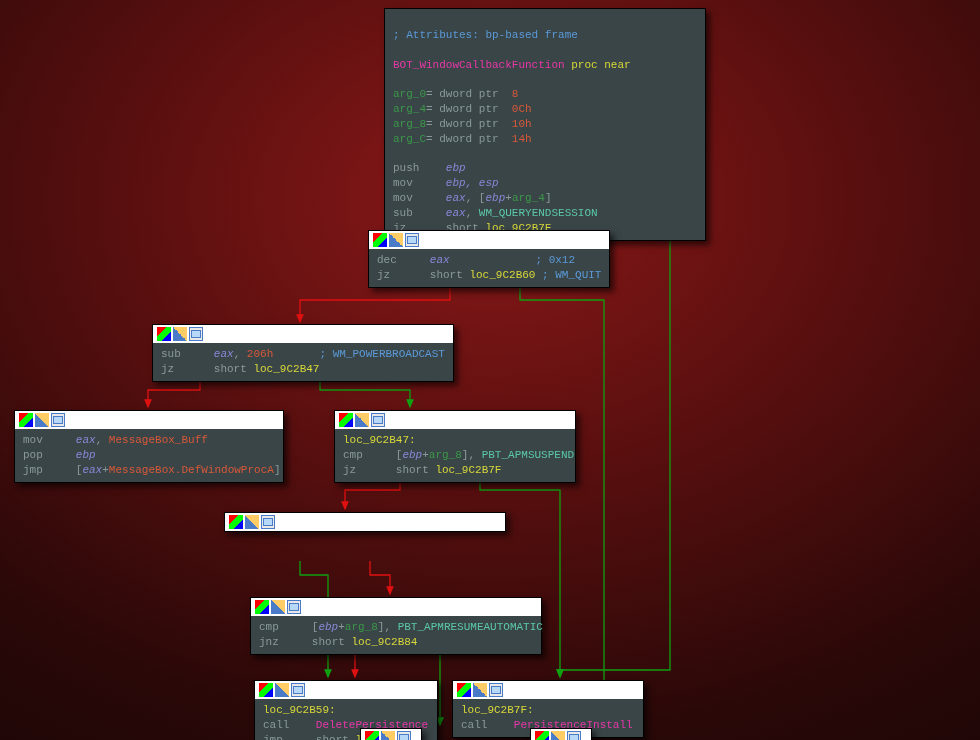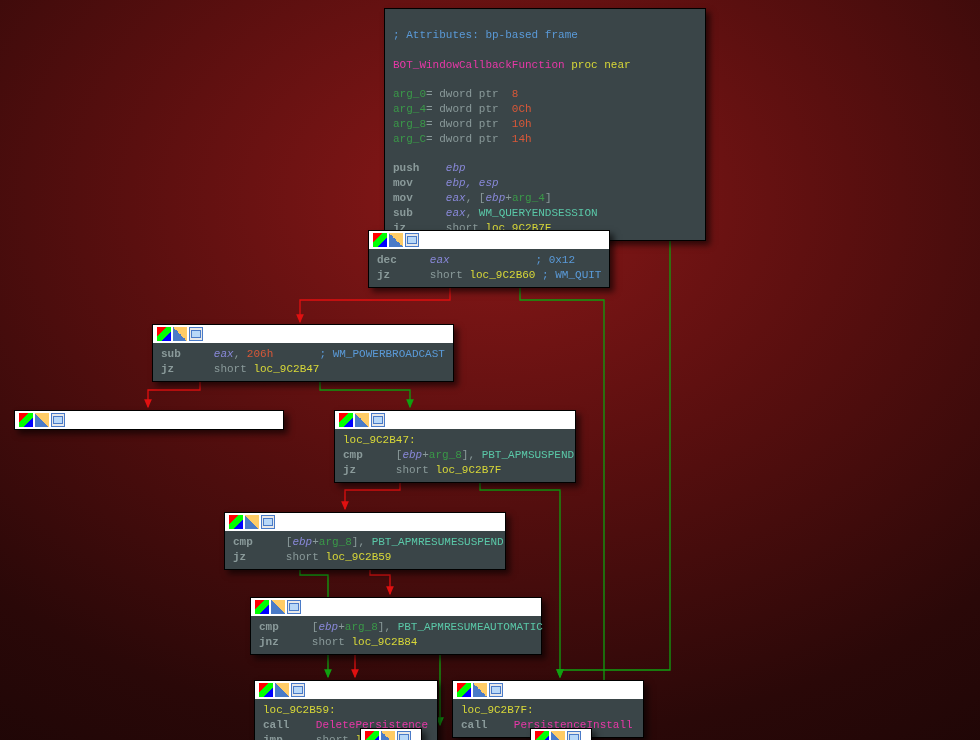--- a/index.html
+++ b/index.html
@@ -61,21 +61,21 @@
   white-space: pre;
 }
 .c-comment { color: #5a9ad8; }
 .c-func { color: #e838a8; margin-top: 44px; }
 .c-keyword { color: #d8d838; margin-top: 40px; }
 .c-reg { color: #8888d8; font-style: italic; }
 .c-num { color: #d85838; }
 .c-label { color: #d8d838; }
 .c-arg { color: #3a9848; margin-top: 8px; }
 .c-const { color: #5ac8a8; }
-.c-opcode { color: #8a9a9a; font-weight: bold; }
+.c-opcode { color: #8a9a9a; }
 svg.edges {
   position: absolute;
   top: 0;
   left: 0;
   width: 980px;
   height: 740px;
   pointer-events: none;
 }
 </style>
 </head>
@@ -169,41 +169,42 @@
   <div class="node-body"><span class="c-opcode">sub</span>     <span class="c-reg">eax</span>, <span class="c-num">206h</span>       <span class="c-comment">; WM_POWERBROADCAST</span>
 <span class="c-opcode">jz</span>      <span>short </span><span class="c-label">loc_9C2B47</span></div>
 </div>
 
 <div class="node" style="left:14px;top:410px;width:268px">
   <div class="node-header">
     <span class="icon icon-color"></span>
     <span class="icon icon-edit"></span>
     <span class="icon icon-graph"></span>
   </div>
+  <div class="node-body"><span class="c-opcode">mov</span>     <span class="c-reg">eax</span>, <span class="c-num">MessageBox_Buff</span>
+<span class="c-opcode">pop</span>     <span class="c-reg">ebp</span>
+<span class="c-opcode">jmp</span>     [<span class="c-reg">eax</span>+<span class="c-num">MessageBox.DefWindowProcA</span>]</div>
 </div>
 
 <div class="node" style="left:334px;top:410px;width:240px">
   <div class="node-header">
     <span class="icon icon-color"></span>
     <span class="icon icon-edit"></span>
     <span class="icon icon-graph"></span>
   </div>
   <div class="node-body"><span class="c-label">loc_9C2B47:</span>
 <span class="c-opcode">cmp</span>     [<span class="c-reg">ebp</span>+<span class="c-arg">arg_8</span>], <span class="c-const">PBT_APMSUSPEND</span>
 <span class="c-opcode">jz</span>      <span>short </span><span class="c-label">loc_9C2B7F</span></div>
 </div>
 
 <div class="node" style="left:224px;top:512px;width:280px">
   <div class="node-header">
     <span class="icon icon-color"></span>
     <span class="icon icon-edit"></span>
     <span class="icon icon-graph"></span>
   </div>
-  <div class="node-body"><span class="c-opcode">cmp</span>     [<span class="c-reg">ebp</span>+<span class="c-arg">arg_8</span>], <span class="c-const">PBT_APMRESUMESUSPEND</span>
-<span class="c-opcode">jz</span>      <span>short </span><span class="c-label">loc_9C2B59</span></div>
 </div>
 
 <div class="node" style="left:250px;top:597px;width:290px">
   <div class="node-header">
     <span class="icon icon-color"></span>
     <span class="icon icon-edit"></span>
     <span class="icon icon-graph"></span>
   </div>
   <div class="node-body"><span class="c-opcode">cmp</span>     [<span class="c-reg">ebp</span>+<span class="c-arg">arg_8</span>], <span class="c-const">PBT_APMRESUMEAUTOMATIC</span>
 <span class="c-opcode">jnz</span>     <span>short </span><span class="c-label">loc_9C2B84</span></div>

